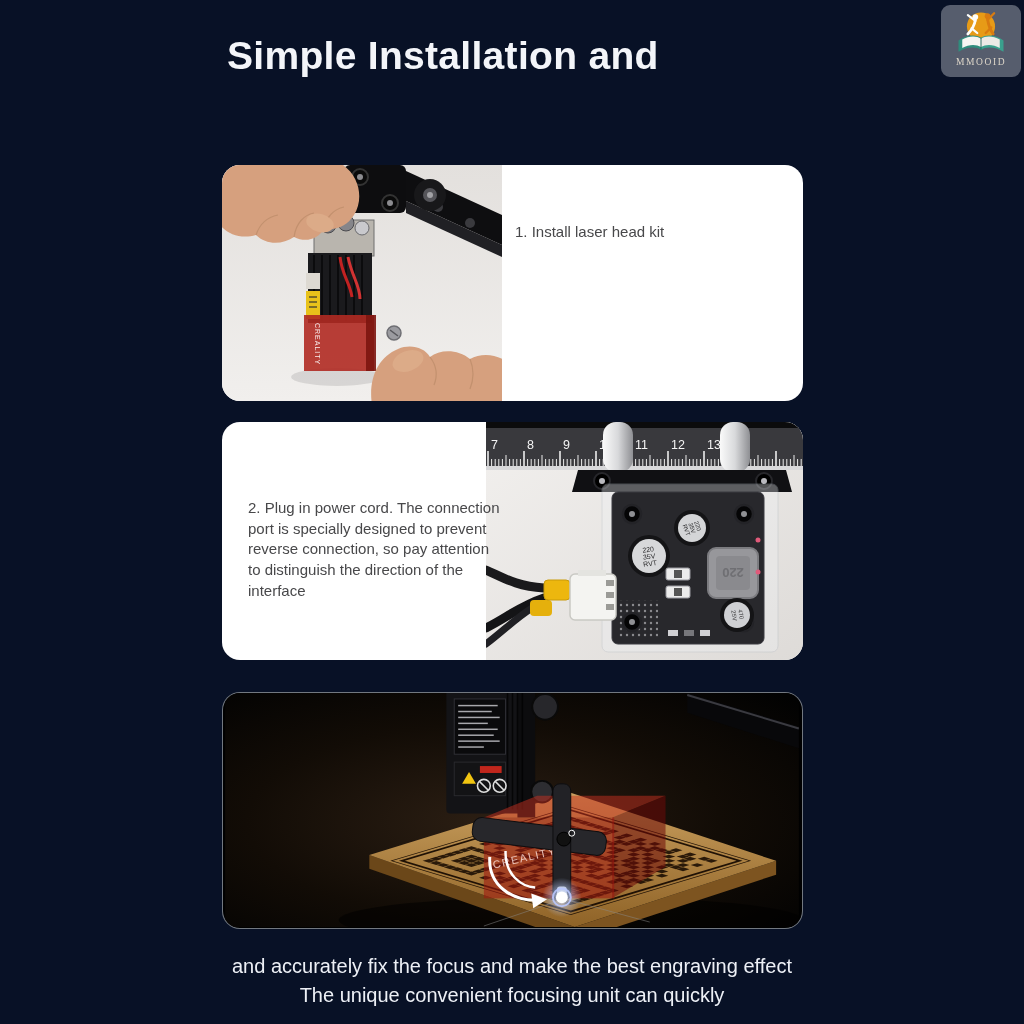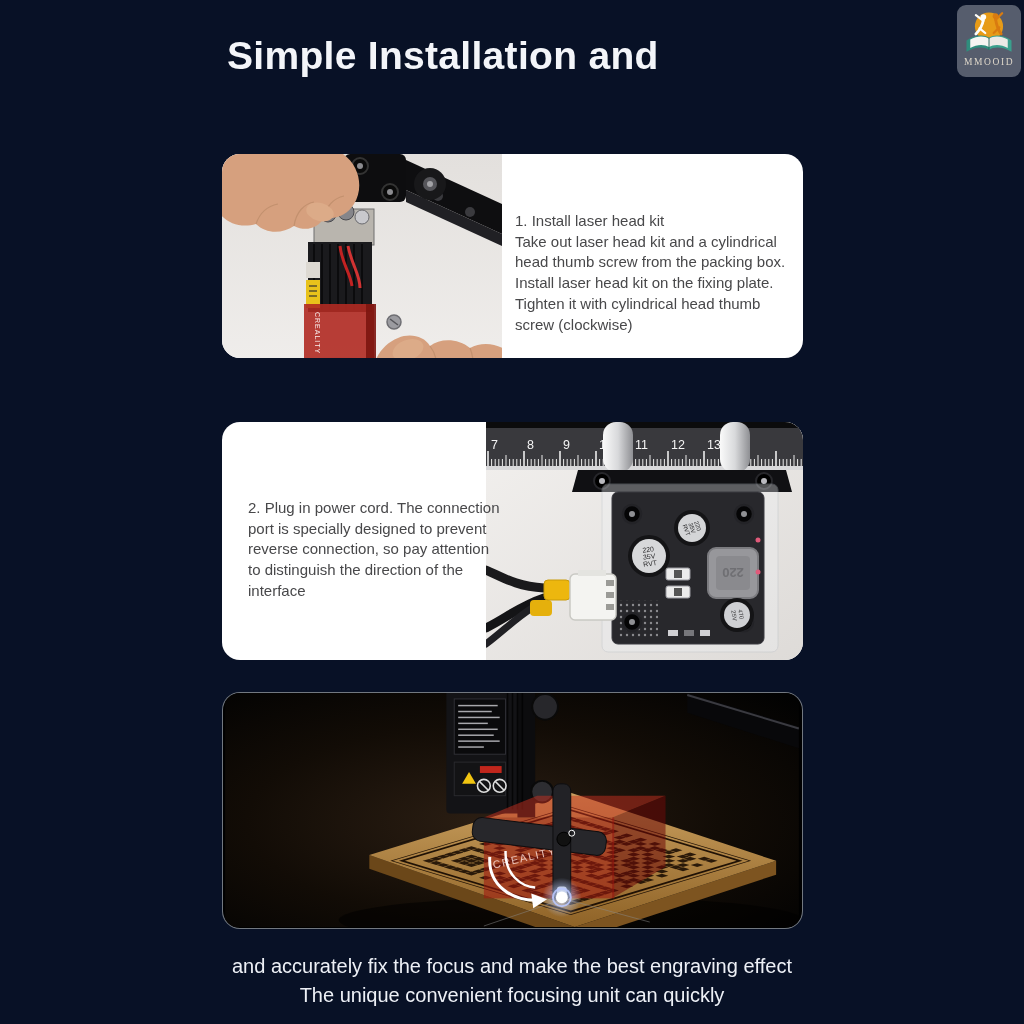--- a/index.html
+++ b/index.html
@@ -1,26 +1,26 @@
 <!DOCTYPE html>
 <html><head>
 <meta charset="utf-8">
 <style>
   html,body{margin:0;padding:0;background:#081126;}
   .canvas{position:relative;width:1024px;height:1024px;background:#081126;overflow:hidden;
           font-family:"Liberation Sans",sans-serif;}
   .title{position:absolute;left:227px;top:34px;color:#f3f5f9;font-weight:bold;
          font-size:39px;line-height:44px;letter-spacing:.3px;}
-  .logo-badge{position:absolute;right:3px;top:5px;width:64px;height:72px;border-radius:9px;
+  .logo-badge{position:absolute;right:3px;top:5px;width:80px;height:72px;border-radius:9px;
          background:rgba(196,199,207,.42);display:flex;flex-direction:column;align-items:center;
          justify-content:flex-start;padding-top:2px;box-sizing:border-box;}
   .logo-text{font-family:"Liberation Serif",serif;font-size:9.5px;letter-spacing:1.6px;
          color:#ddd6c9;margin-top:-2px;}
   .card{position:absolute;left:222px;width:581px;background:#ffffff;border-radius:18px;overflow:hidden;}
-  .card1{top:154px;height:204px;}
+  .card1{top:165px;height:236px;}
   .card2{top:422px;height:238px;}
   .card3{top:692px;height:237px;background:#000;border:1.5px solid rgba(208,218,234,.55);
          box-sizing:border-box;}
   .photo{position:absolute;top:0;height:100%;}
   .photo1{left:0;width:280px;}
   .photo2{left:264px;width:317px;}
   .photo3{left:0;top:0;width:100%;height:100%;}
   .step-text{position:absolute;color:#48484a;font-size:15px;line-height:20.7px;}
   .step1-text{left:293px;top:57px;width:272px;}
   .step2-text{left:26px;top:76px;width:252px;z-index:2;}
@@ -125,21 +125,20 @@
           <line x1="168" y1="165" x2="176" y2="171" stroke="#55555a" stroke-width="1.5"></line>
           <path d="M290,240 L150,240 C146,214 156,192 176,184 C188,179 202,182 208,192 C218,184 236,184 248,194 C262,186 282,190 292,204 C300,216 306,228 308,240 Z" fill="#d6a07e"></path>
           <ellipse cx="186" cy="196" rx="16" ry="10" fill="#dcab88" transform="rotate(-20 186 196)"></ellipse>
           <path d="M208,192 C214,200 216,210 212,220" stroke="#bb8a68" stroke-width="1.2" fill="none" opacity="0.7"></path>
           <path d="M248,194 C252,204 252,214 248,224" stroke="#bb8a68" stroke-width="1.2" fill="none" opacity="0.7"></path>
         </g>
       </svg>
     </div>
     <div class="step-text step1-text">
       <div>1. Install laser head kit</div>
-      <div>Take out laser head kit and a cylindrical head thumb screw from the packing box. Install laser head kit on the fixing plate. Tighten it with cylindrical head thumb screw (clockwise)</div>
     </div>
   </section>
 
   <section class="card card2">
     <div class="step-text step2-text">2. Plug in power cord. The connection port is specially designed to prevent reverse connection, so pay attention to distinguish the direction of the interface</div>
     <div class="photo photo2">
       <svg width="317" height="238" viewBox="0 0 317 238">
         <defs>
           <linearGradient id="g2" x1="0" y1="0" x2="1" y2="1">
             <stop offset="0" stop-color="#f2f0ee"></stop>

